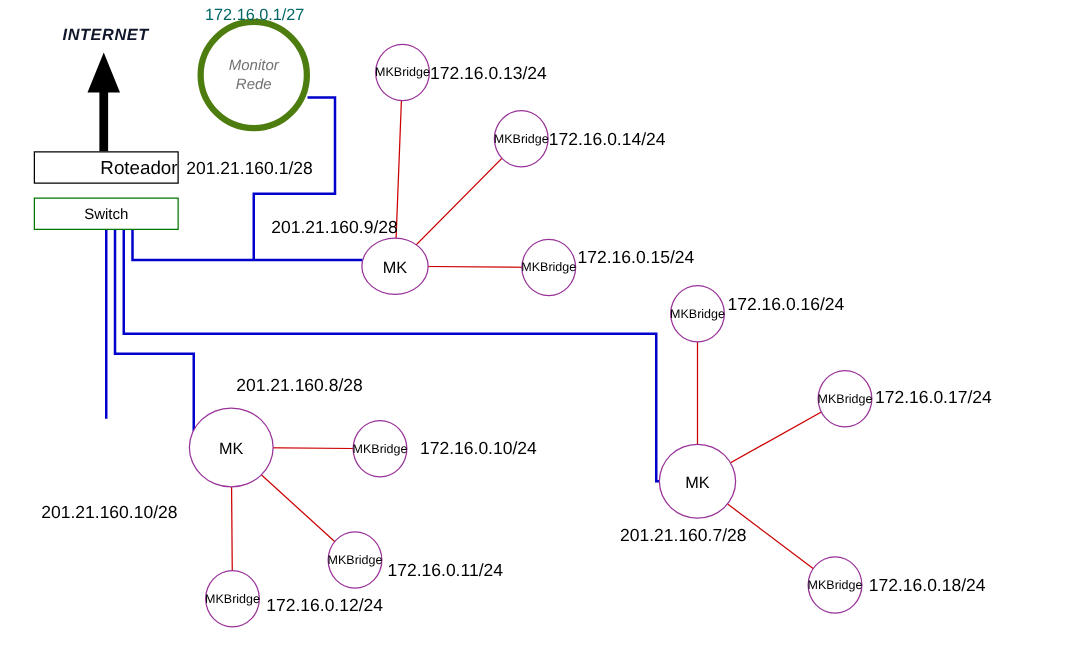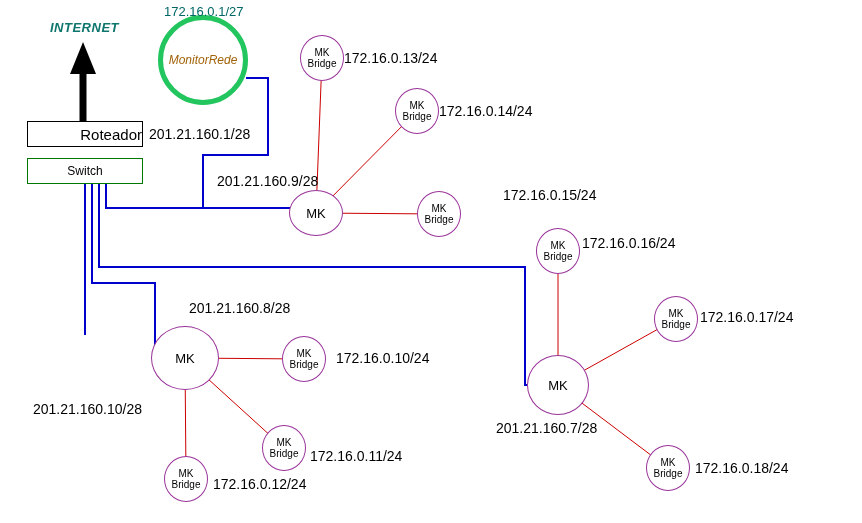--- a/index.html
+++ b/index.html
@@ -3,30 +3,30 @@
 <meta charset="utf-8">
 <style>
   * { margin:0; padding:0; box-sizing:border-box; }
   html,body { background:#ffffff; font-family:"Liberation Sans", sans-serif; }
   .canvas { position:relative; width:862px; height:523px; background:#ffffff; overflow:hidden; }
   .wires { position:absolute; left:0; top:0; z-index:1; }
   .node { position:absolute; display:flex; align-items:center; justify-content:center;
           background:#ffffff; z-index:2; color:#000; }
   .rect-node { border:1px solid #000000; font-size:15px; }
   .switch-border { border:1px solid #007700; }
-  .ellipse-node { border:1px solid #993399; border-radius:50%; flex-direction:column; }
+  .ellipse-node { border:1px solid #993399; border-radius:50%; }
   .mk-node { font-size:13px; }
   .bridge-node { font-size:10px; line-height:11px; text-align:center; }
   .radius-node { border:1px solid #000000; border-radius:50%; font-size:16px; background:#ffffff; }
-  .monitor-node { border:5px solid #22c55e; border-radius:50%; color:#a16207;
-                  font-style:italic; font-size:12px; line-height:15px; flex-direction:row; }
+  .monitor-node { border:5px solid #4d7c0f; border-radius:50%; color:#737373;
+                  font-style:italic; font-size:12px; line-height:15px; flex-direction:column; }
   .iplabel { position:absolute; z-index:3; font-size:14px; color:#000; white-space:nowrap; }
   .teal-label { color:#006666; font-size:13px; }
   .internet-label { position:absolute; z-index:3; font-style:italic; font-weight:bold;
-                    font-size:13px; color:#0f766e; letter-spacing:0.5px; }
+                    font-size:13px; color:#0f172a; letter-spacing:0.5px; }
 </style>
 </head>
 <body>
 
 <div class="canvas">
 
   <svg class="wires" width="862" height="523">
 
     <g fill="none" stroke-width="2">
       <polyline points="246,78 268,78 268,155 203,155 203,208" stroke="#0000cc"></polyline>
@@ -97,21 +97,21 @@
   <div class="node ellipse-node bridge-node" style="left:395px; top:88px; width:44px; height:46px;">
     <span>MK</span>
     <span>Bridge</span>
   </div>
   <div class="iplabel" style="left:439px; top:103px;">172.16.0.14/24</div>
 
   <div class="node ellipse-node bridge-node" style="left:417px; top:191px; width:44px; height:46px;">
     <span>MK</span>
     <span>Bridge</span>
   </div>
-  <div class="iplabel" style="left:462px; top:187px;margin-left:41px;">172.16.0.15/24</div>
+  <div class="iplabel" style="left:462px; top:197px;">172.16.0.15/24</div>
 
   <div class="node ellipse-node bridge-node" style="left:536px; top:228px; width:44px; height:46px;">
     <span>MK</span>
     <span>Bridge</span>
   </div>
   <div class="iplabel" style="left:582px; top:235px;">172.16.0.16/24</div>
 
   <div class="node ellipse-node bridge-node" style="left:654px; top:296px; width:44px; height:46px;">
     <span>MK</span>
     <span>Bridge</span>

